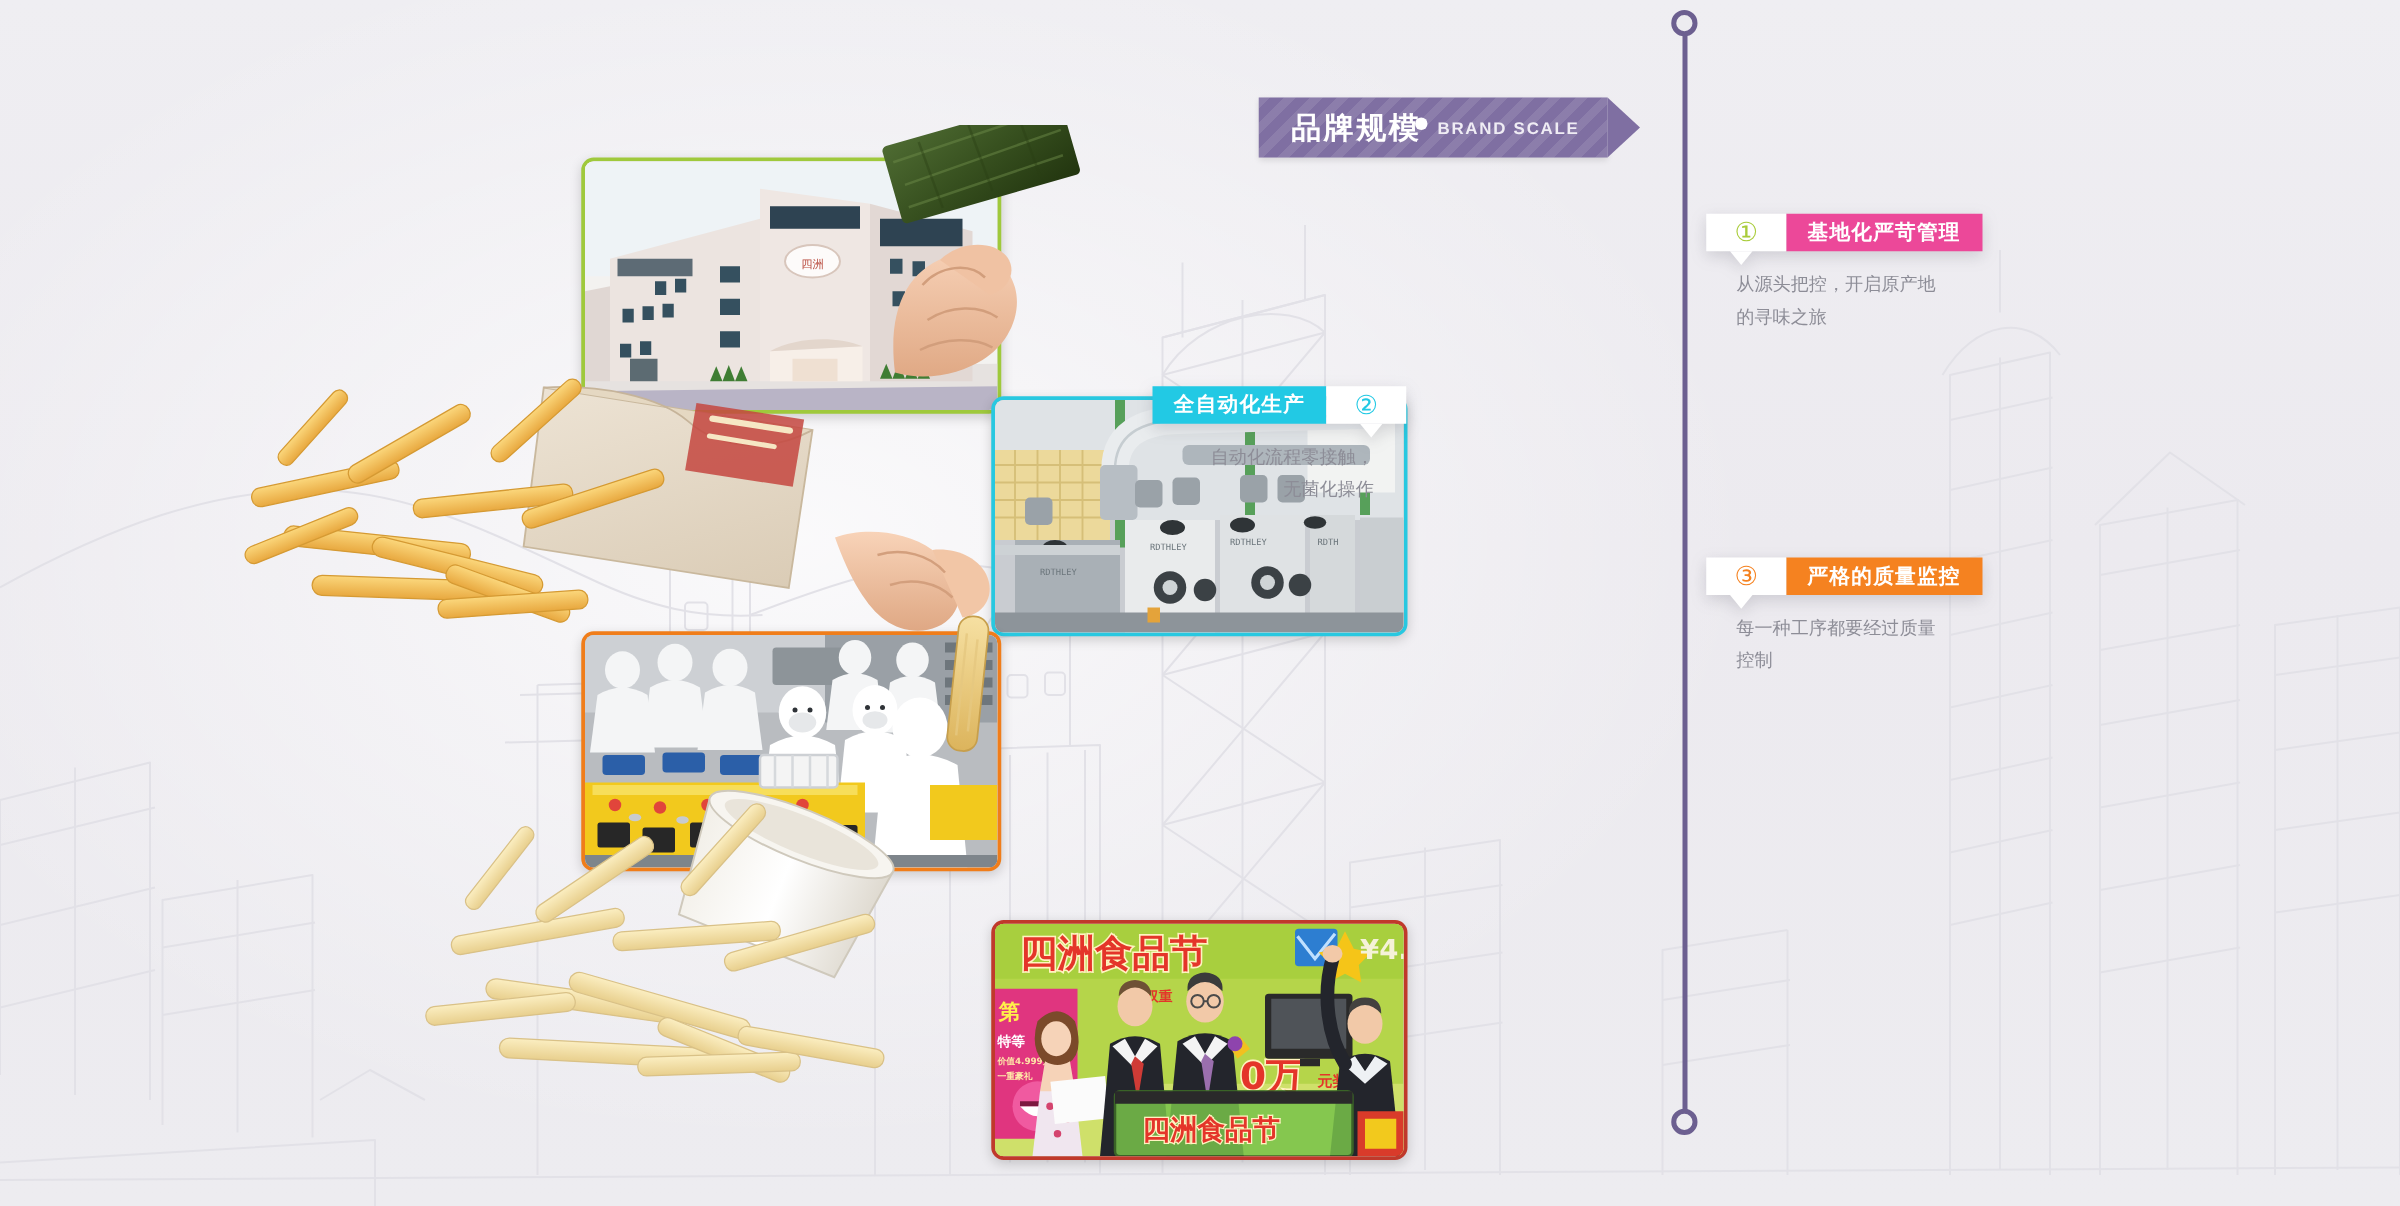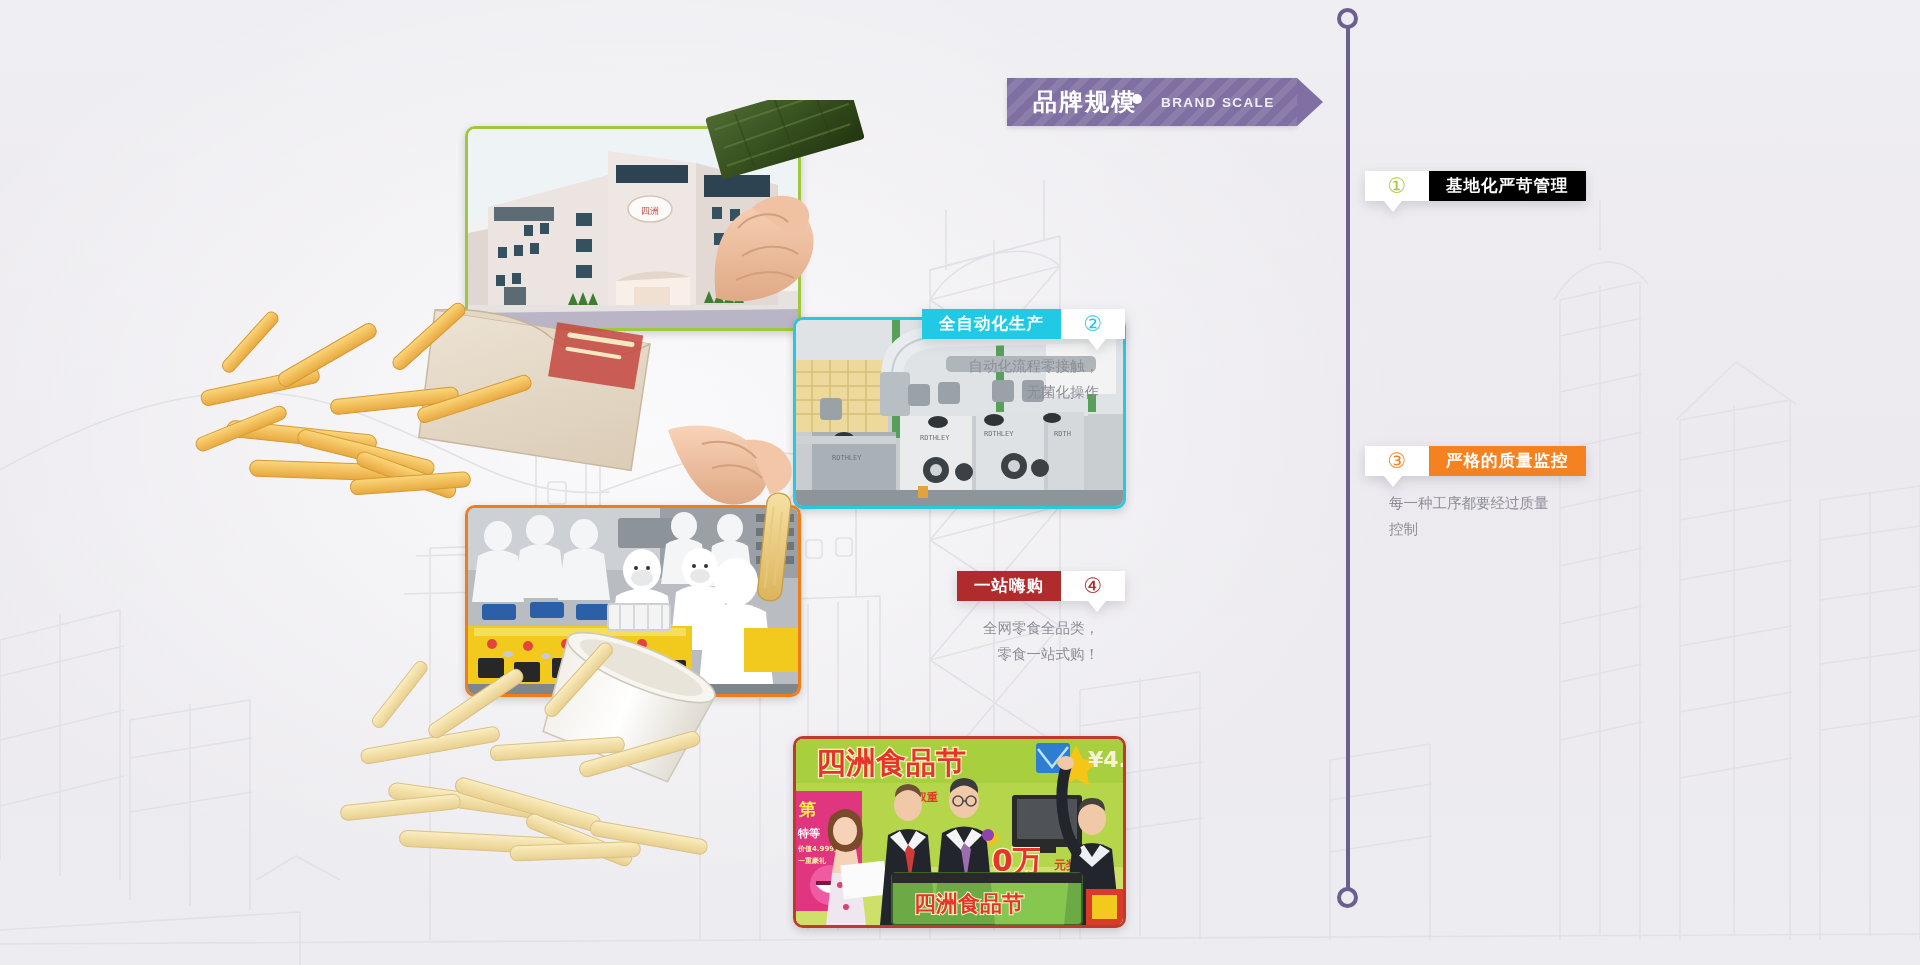--- a/index.html
+++ b/index.html
@@ -76,21 +76,21 @@
   
   #brand-banner{position:absolute;left:1007px;top:78px;height:42px;z-index:5;}
   #banner-body{position:relative;height:48px;display:flex;align-items:center;padding:0 22px 0 26px;
      background-color:#7f6fa2;
      background-image:repeating-linear-gradient(-45deg, rgba(255,255,255,.10) 0 7px, rgba(255,255,255,0) 7px 15px);
      box-shadow:0 2px 5px rgba(0,0,0,.12);}
   #banner-tail{position:absolute;left:100%;top:0;width:0;height:0;
      border-top:24px solid transparent;border-bottom:24px solid transparent;border-left:26px solid #7f6fa2;}
   #banner-cn{color:#ffffff;font-size:24px;font-weight:bold;letter-spacing:2px;
              font-family:"DejaVu Sans","Liberation Sans",sans-serif;}
-  #banner-en{color:#efecf4;font-size:13.5px;font-weight:bold;letter-spacing:1.4px;margin-left:24px;
+  #banner-en{color:#efecf4;font-size:13.5px;font-weight:bold;letter-spacing:1.4px;margin-left:13px;
              font-family:"Liberation Sans",sans-serif;}
   #banner-dot{position:absolute;left:1132px;top:94px;width:10px;height:10px;border-radius:50%;background:#ffffff;z-index:6;}
 </style>
 </head>
 <body>
 
 <div id="bg-wash"></div>
 
 <svg id="bg-sketch" viewBox="0 0 1920 965" preserveAspectRatio="none">
   <g stroke="#e2e1e7" stroke-width="1.6" fill="none" stroke-linejoin="round">
@@ -657,22 +657,24 @@
     </div>
   </div>
   <div id="banner-dot"></div>
 
   <div class="milestone ms-right" id="ms-1">
     <div class="tag-row">
       <div class="num-box">
         <span class="num" style="color:#a9cc3a">①</span>
         <span class="pointer"></span>
       </div>
-      <div class="tag-label" style="background:#000000">基地化严苛管理</div>
+      <div class="tag-label" style="background:#ec4899">基地化严苛管理</div>
     </div>
+    <div class="desc">从源头把控，开启原产地
+的寻味之旅</div>
   </div>
 
   <div class="milestone ms-left" id="ms-2">
     <div class="tag-row">
       <div class="tag-label" style="background:#22c9e4">全自动化生产</div>
       <div class="num-box">
         <span class="num" style="color:#22c9e4">②</span>
         <span class="pointer"></span>
       </div>
     </div>
@@ -685,25 +687,14 @@
       <div class="num-box">
         <span class="num" style="color:#f58220">③</span>
         <span class="pointer"></span>
       </div>
       <div class="tag-label" style="background:#f58220">严格的质量监控</div>
     </div>
     <div class="desc">每一种工序都要经过质量
 控制</div>
   </div>
 
-  <div class="milestone ms-left" id="ms-4">
-    <div class="tag-row">
-      <div class="tag-label" style="background:#b02b2c">一站嗨购</div>
-      <div class="num-box">
-        <span class="num" style="color:#b02b2c">④</span>
-        <span class="pointer"></span>
-      </div>
-    </div>
-    <div class="desc">全网零食全品类，
-零食一站式购！</div>
-  </div>
 
 </div>
 
 </body></html>

